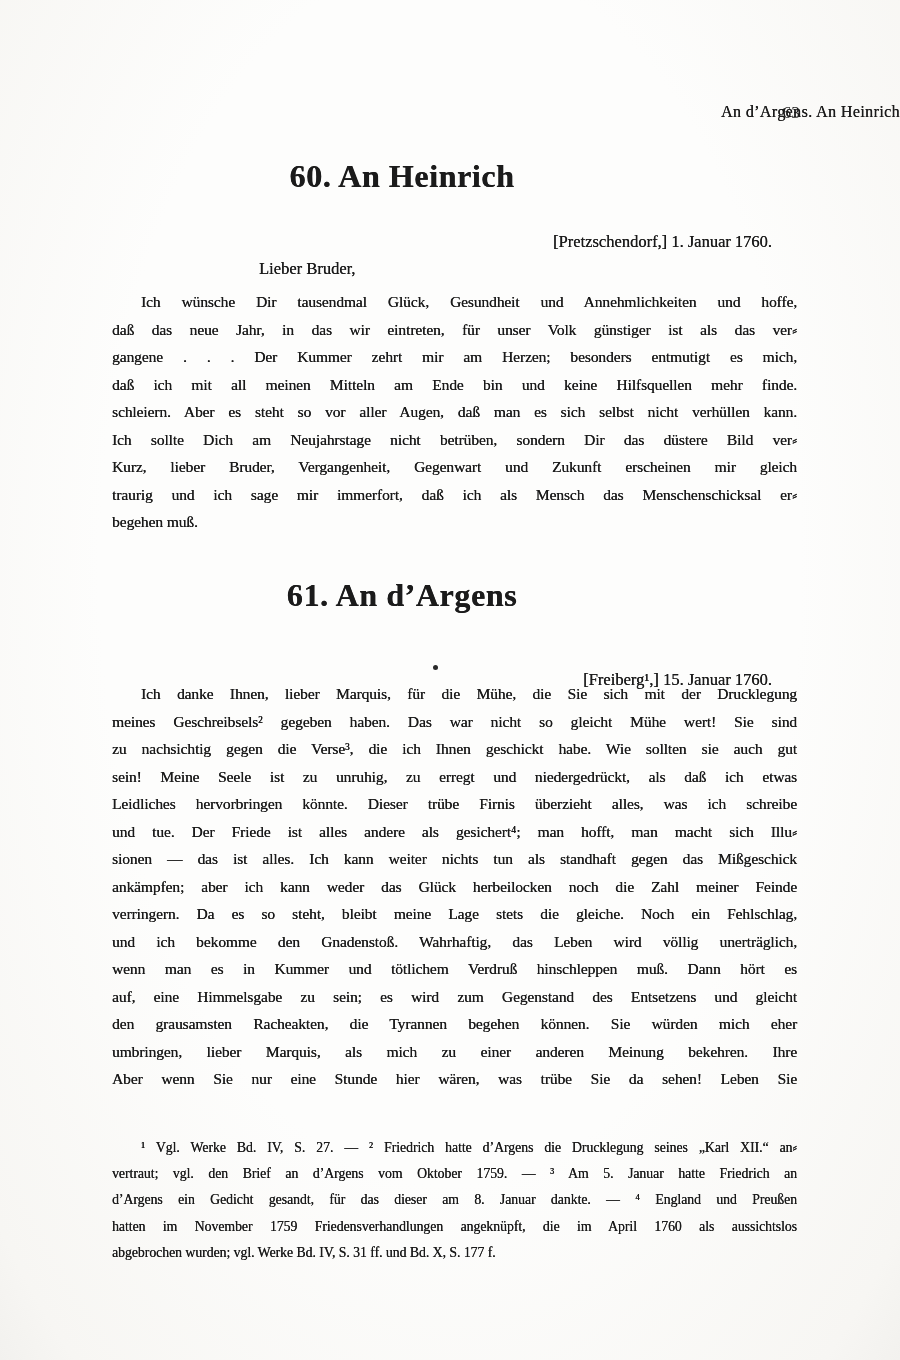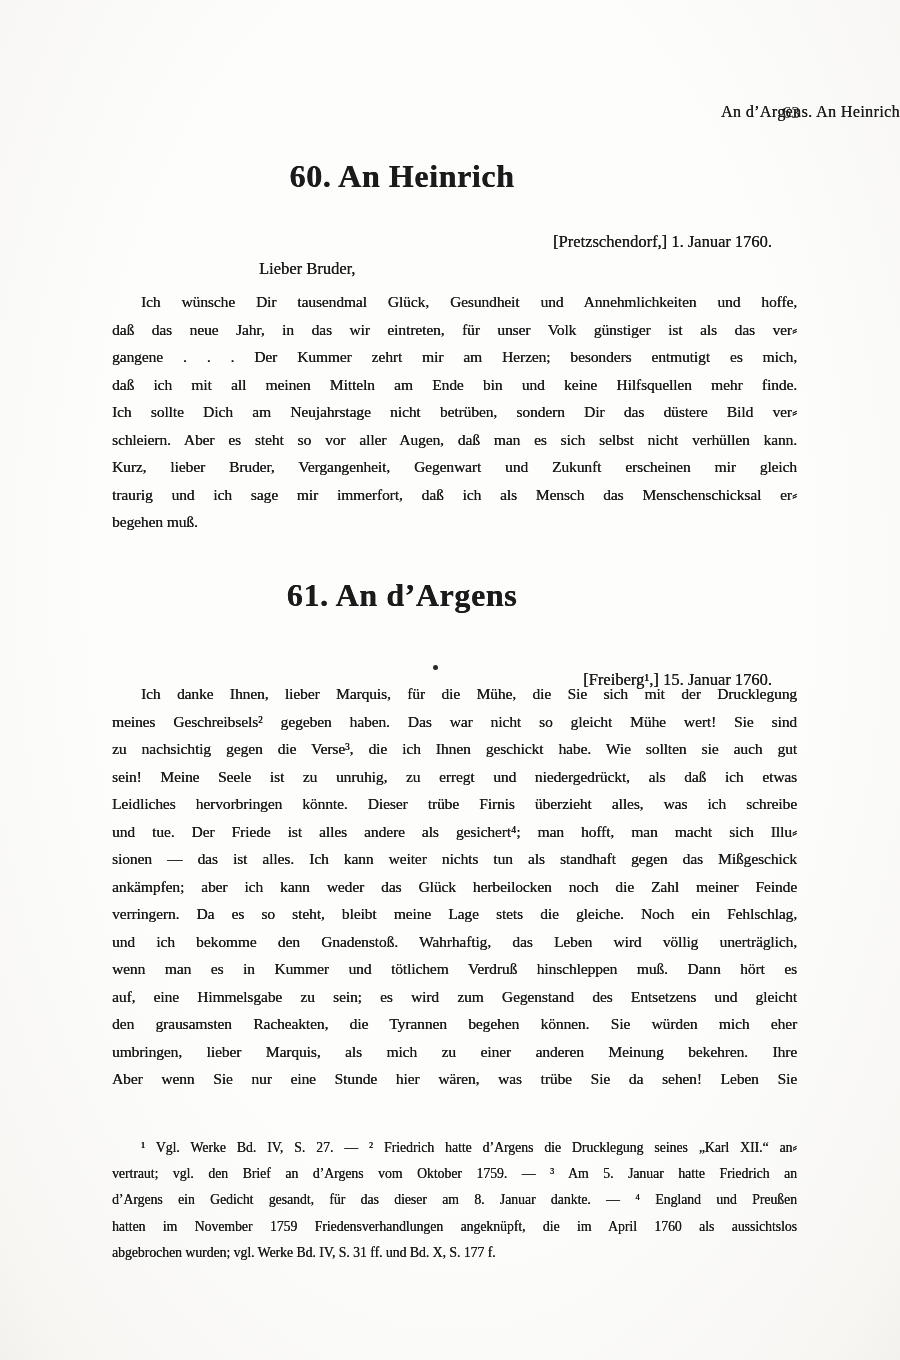--- a/index.html
+++ b/index.html
@@ -92,22 +92,22 @@
 
   <section>
     <h1 class="letter-heading h60">60. An Heinrich</h1>
     <div class="dateline dl60">[Pretzschendorf,] 1. Januar 1760.</div>
     <div class="salutation">Lieber Bruder,</div>
     <div class="letter-body bd60">
       <div class="tl ind">Ich wünsche Dir tausendmal Glück, Gesundheit und Annehmlichkeiten und hoffe,</div>
       <div class="tl">daß das neue Jahr, in das wir eintreten, für unser Volk günstiger ist als das ver⸗</div>
       <div class="tl">gangene . . . Der Kummer zehrt mir am Herzen; besonders entmutigt es mich,</div>
       <div class="tl">daß ich mit all meinen Mitteln am Ende bin und keine Hilfsquellen mehr finde.</div>
+      <div class="tl">schleiern. Aber es steht so vor aller Augen, daß man es sich selbst nicht verhüllen kann.</div>
       <div class="tl">Ich sollte Dich am Neujahrstage nicht betrüben, sondern Dir das düstere Bild ver⸗</div>
-      <div class="tl">schleiern. Aber es steht so vor aller Augen, daß man es sich selbst nicht verhüllen kann.</div>
       <div class="tl">Kurz, lieber Bruder, Vergangenheit, Gegenwart und Zukunft erscheinen mir gleich</div>
       <div class="tl">traurig und ich sage mir immerfort, daß ich als Mensch das Menschenschicksal er⸗</div>
       <div class="last">begehen muß.</div>
     </div>
   </section>
 
   <section>
     <h1 class="letter-heading h61">61. An d’Argens</h1>
     <div class="dateline dl61">[Freiberg¹,] 15. Januar 1760.</div>
     <span class="ink-dot"></span>

